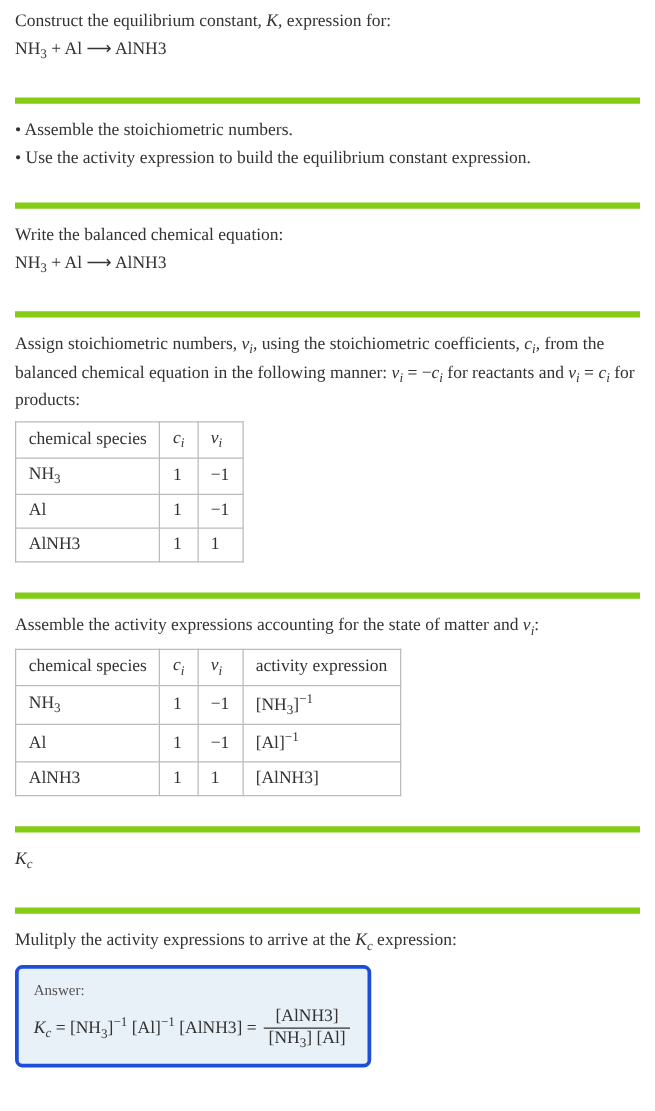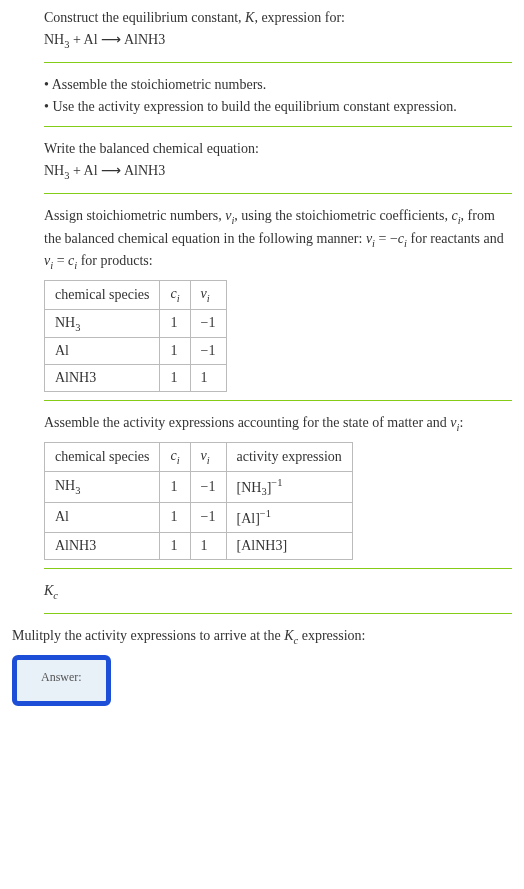--- a/index.html
+++ b/index.html
@@ -9,24 +9,23 @@
     }
     body {
       font-family: Georgia, 'Times New Roman', serif;
       font-size: 14px;
       color: #333;
       background: #fff;
       width: 524px;
       padding: 8px 12px;
     }
     .section {
-      border-bottom: 1px solid #84cc16;
-      padding-bottom: 8px;
+      border-bottom: 5px solid #84cc16;
+      padding-bottom: 24px;
       margin-bottom: 12px;
-      margin-left: 32px;
     }
     .section:last-of-type {
       border-bottom: none;
     }
     .line {
       margin-bottom: 2px;
       line-height: 1.4;
     }
     table {
       border-collapse: collapse;
@@ -48,23 +47,23 @@
     .sup {
       vertical-align: super;
       font-size: 0.75em;
     }
     .italic {
       font-style: italic;
     }
     .answer-box {
       display: inline-block;
       background: #e8f0f8;
-      border: 5px solid #1d4ed8;
+      border: 3px solid #1d4ed8;
       border-radius: 6px;
-      padding: 10px 24px;
+      padding: 10px 12px;
       margin-top: 4px;
     }
     .answer-label {
       font-size: 12px;
       color: #555;
       margin-bottom: 6px;
     }
     .fraction {
       display: inline-block;
       vertical-align: middle;
@@ -163,14 +162,21 @@
 </div>
 
 <div class="section">
   <div class="line"><span class="italic">K<span class="sub">c</span></span></div>
 </div>
 
 <div>
   <div class="line">Mulitply the activity expressions to arrive at the <span class="italic">K<span class="sub">c</span></span> expression:</div>
   <div class="answer-box">
     <div class="answer-label">Answer:</div>
+    <div class="eq-line">
+      <span class="italic">K<span class="sub">c</span></span> = [NH<span class="sub">3</span>]<span class="sup">−1</span> [Al]<span class="sup">−1</span> [AlNH3] =
+      <span class="fraction">
+        <span class="num">[AlNH3]</span>
+        <span class="den">[NH<span class="sub">3</span>] [Al]</span>
+      </span>
+    </div>
   </div>
 </div>
 
 </body></html>

